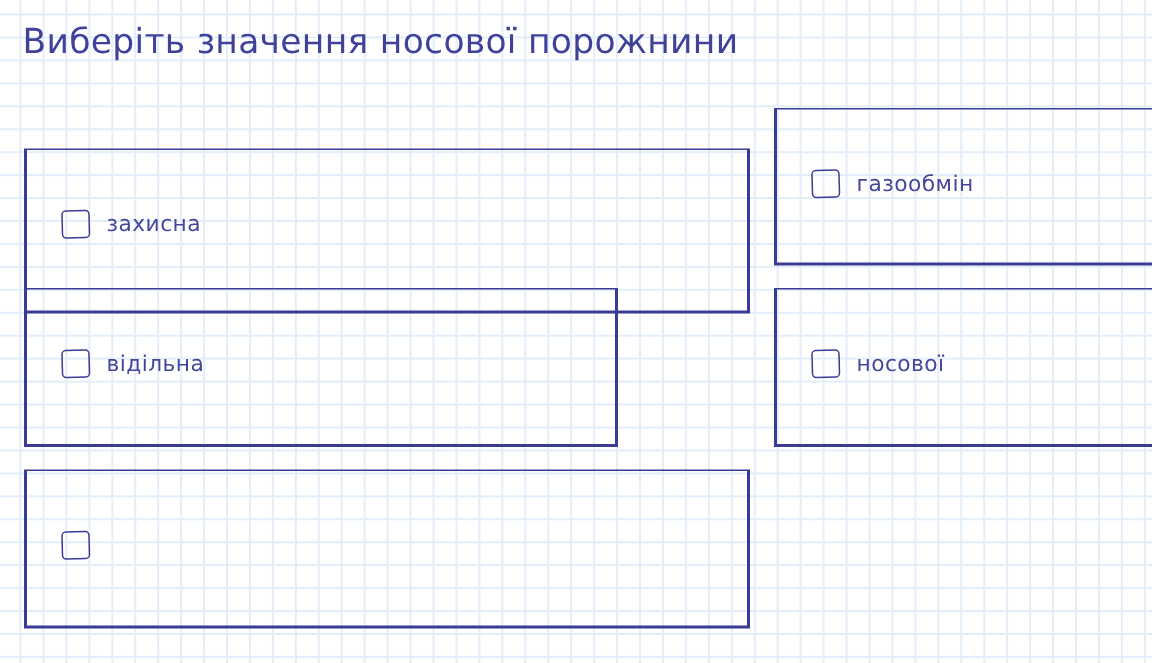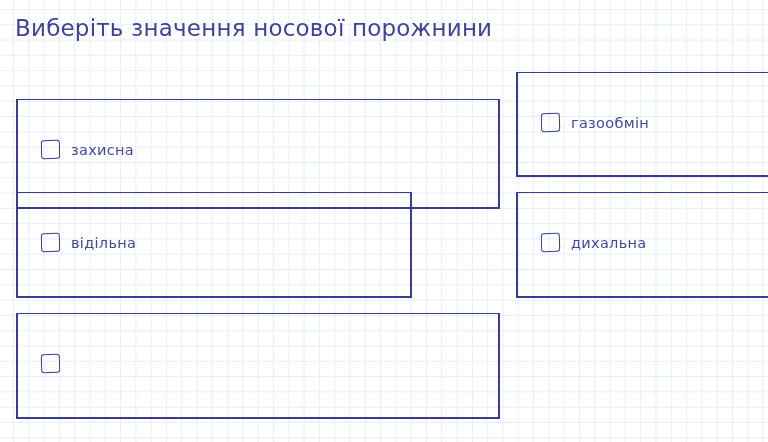--- a/index.html
+++ b/index.html
@@ -51,18 +51,18 @@
   <span class="lbl">газообмін</span>
 </div>
 
 <div class="option" style="left:16px; top:192px; width:396px; height:106px;">
   <div class="cb"></div>
   <span class="lbl">відільна</span>
 </div>
 
 <div class="option" style="left:516px; top:192px; width:270px; height:106px;">
   <div class="cb"></div>
-  <span class="lbl">дихальна</span>
+  <span class="lbl">носової</span>
 </div>
 
 <div class="option" style="left:16px; top:313px; width:484px; height:106px;">
   <div class="cb"></div>
 </div>
 
 </body></html>

